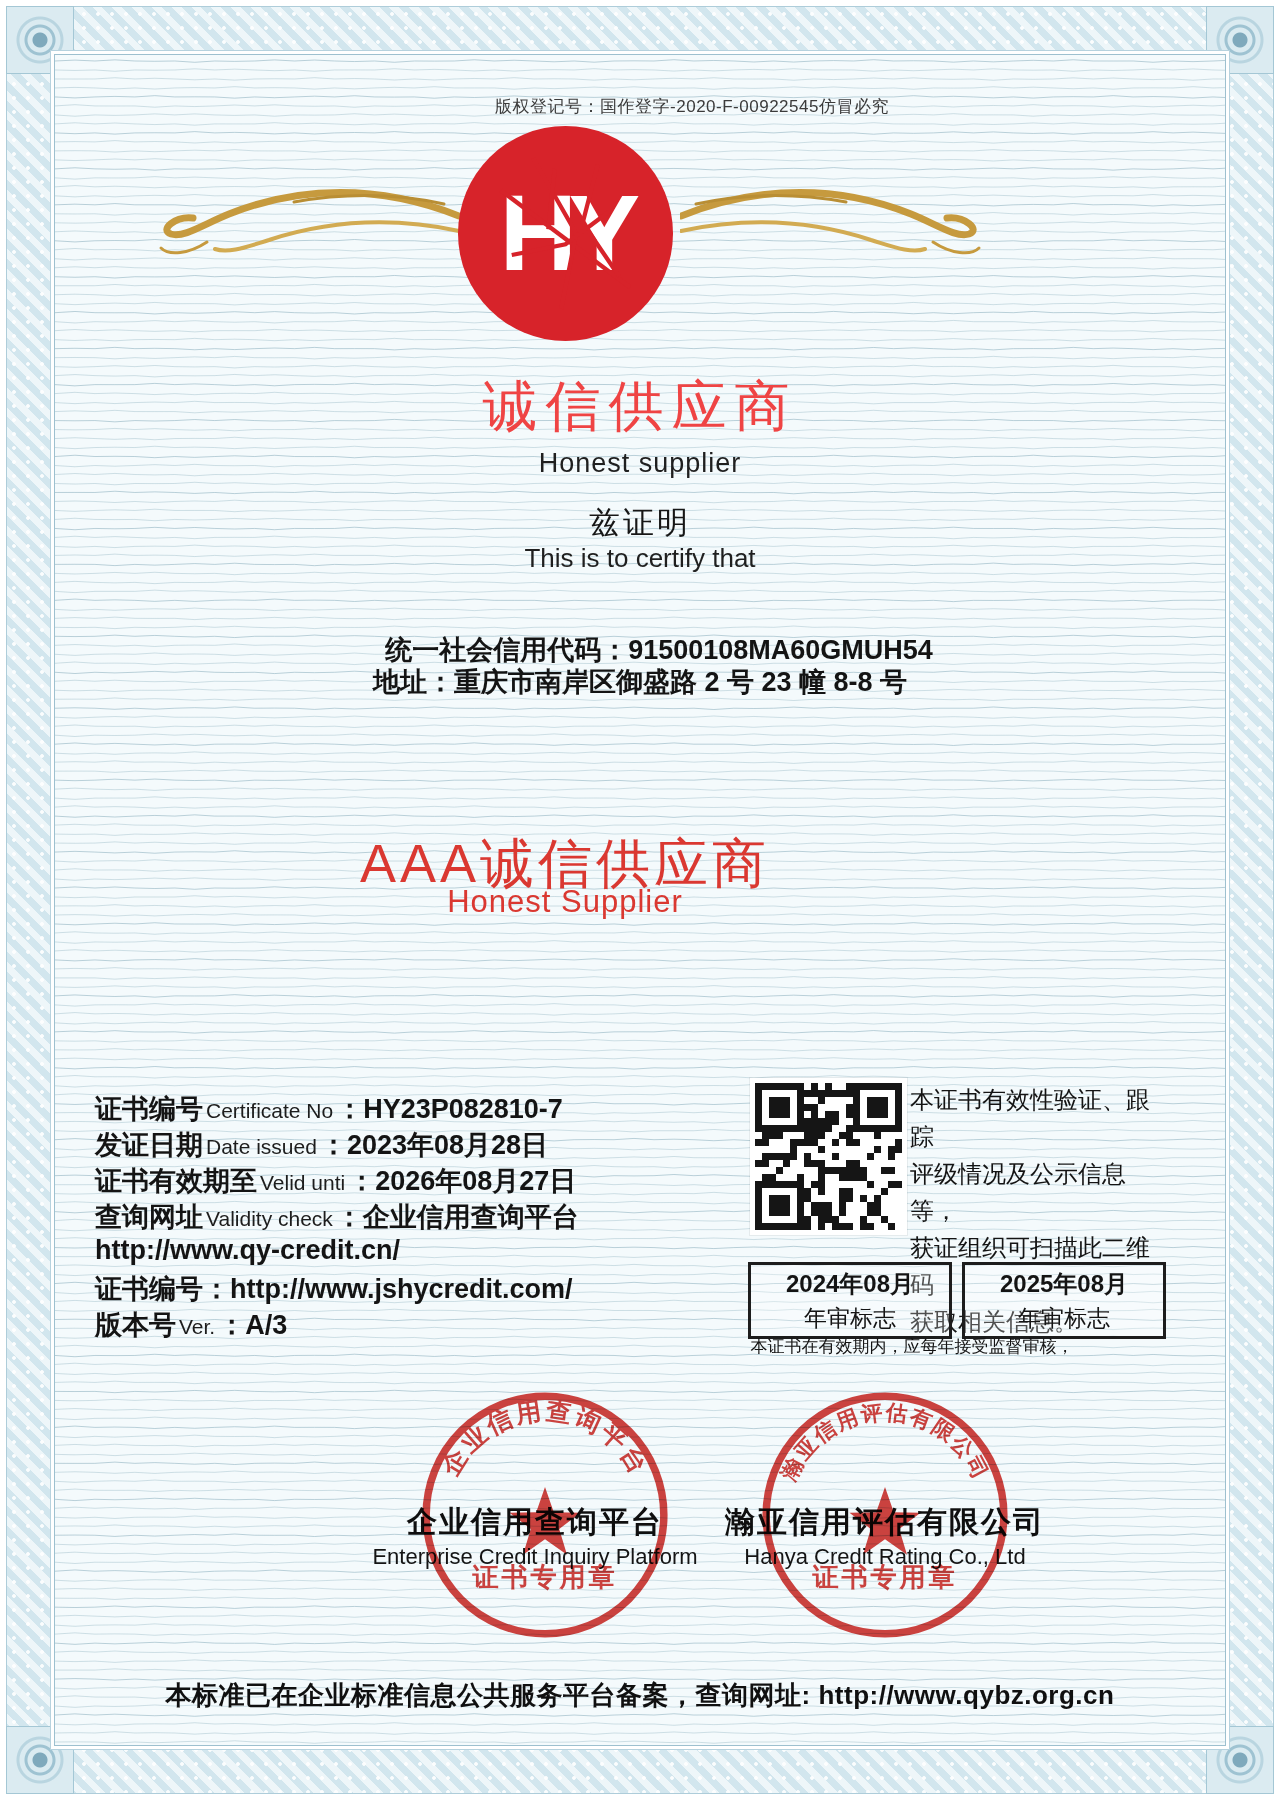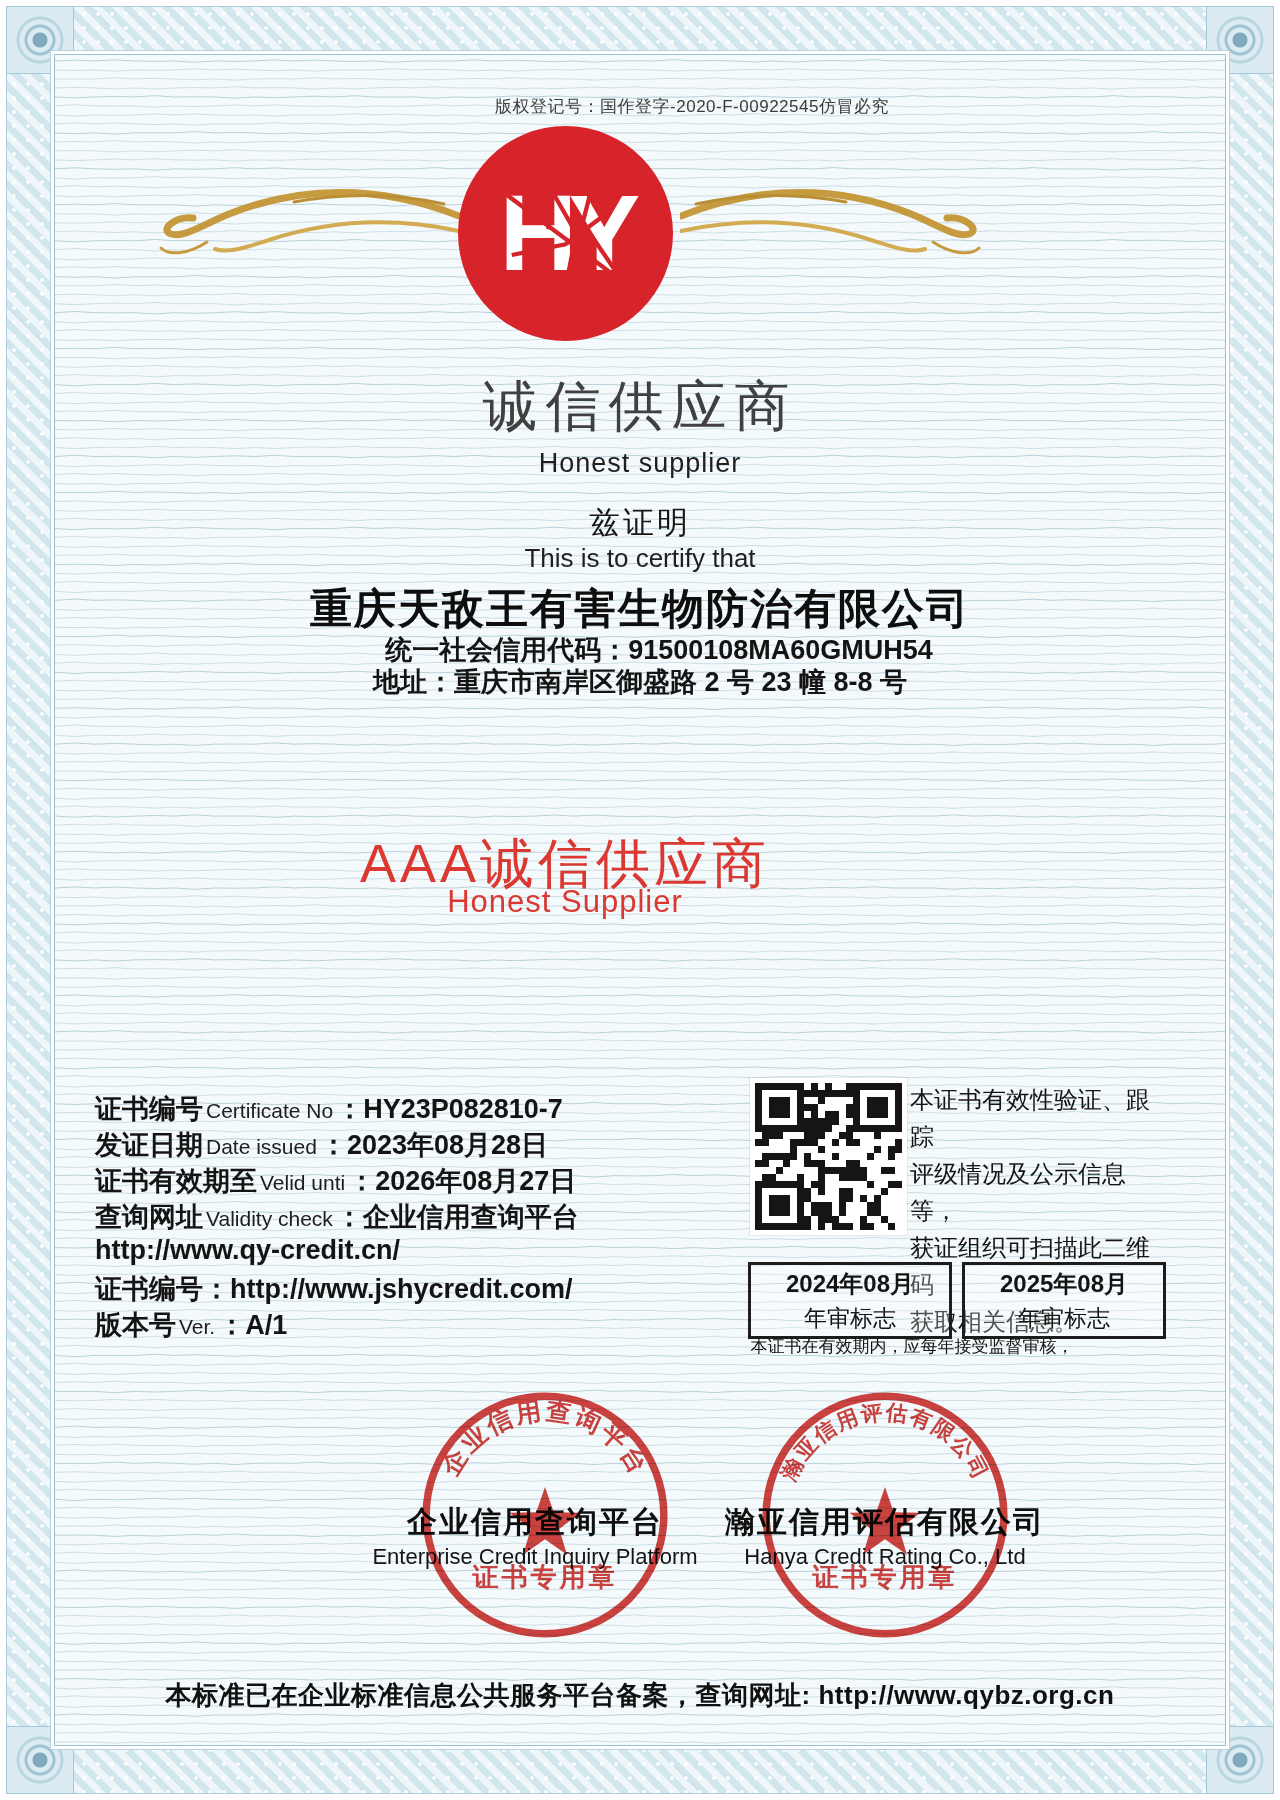--- a/index.html
+++ b/index.html
@@ -31,21 +31,21 @@
   .cx{position:absolute;left:0;width:1280px;text-align:center;}
   .cx2{position:absolute;left:0;width:1130px;text-align:center;}
 
   .copyright{top:95px;font-size:17px;color:#3b3b3b;transform:translateX(52px);letter-spacing:.5px;}
 
   .logo{left:458px;top:126px;width:215px;height:215px;}
   .flourish{top:176px;width:312px;height:100px;}
   .flourish.left{left:148px;}
   .flourish.right{left:680px;transform:scaleX(-1);}
 
-  .title-cn{top:370px;font-size:55px;font-weight:500;letter-spacing:8px;color:#404040;}
+  .title-cn{top:370px;font-size:55px;font-weight:500;letter-spacing:8px;color:#ef4444;}
   .title-en{top:448px;font-size:27px;color:#1f1f1f;letter-spacing:1px;}
   .certify-cn{top:502px;font-size:31px;color:#161616;letter-spacing:3px;}
   .certify-en{top:543px;font-size:26px;color:#1f1f1f;}
   .company{top:581px;font-size:42px;font-weight:700;letter-spacing:2px;color:#0e0e0e;}
   .creditline{top:632px;font-size:27px;font-weight:600;color:#141414;padding-left:19px;}
   .addressline{top:664px;font-size:27px;font-weight:600;color:#141414;}
 
   .award-cn{top:828px;font-size:54px;font-weight:500;letter-spacing:4px;color:#da3831;}
   .award-en{top:884px;font-size:31px;color:#da3831;letter-spacing:1px;}
 
@@ -316,21 +316,20 @@
         <path d="M65 18 L58 45 L75 70"></path>
         <path d="M25 60 L50 55 L70 40"></path>
         <path d="M45 20 L42 48"></path>
       </g>
     </svg>
 
     <div class="cx title-cn">诚信供应商</div>
     <div class="cx title-en">Honest supplier</div>
     <div class="cx certify-cn">兹证明</div>
     <div class="cx certify-en">This is to certify that</div>
-    <div class="cx company">重庆天敌王有害生物防治有限公司</div>
     <div class="cx creditline">统一社会信用代码：91500108MA60GMUH54</div>
     <div class="cx addressline">地址：重庆市南岸区御盛路 2 号 23 幢 8-8 号</div>
 
     <div class="cx2 award-cn">AAA诚信供应商</div>
     <div class="cx2 award-en">Honest Supplier</div>
 
     <div class="abs details">
       <div class="drow">
         <span class="zh">证书编号</span>
         <span class="en">Certificate No</span>
@@ -360,21 +359,21 @@
       </div>
       <div class="drow">
         <span class="zh">证书编号</span>
         <span class="zh">：</span>
         <span class="val">http://www.jshycredit.com/</span>
       </div>
       <div class="drow">
         <span class="zh">版本号</span>
         <span class="en">Ver.</span>
         <span class="zh">：</span>
-        <span class="val">A/1</span>
+        <span class="val">A/3</span>
       </div>
     </div>
 
     <div class="abs qr">
       <div class="qr-g" id="qr-grid">
           <i class="d"></i>
           <i class="d"></i>
           <i class="d"></i>
           <i class="d"></i>
           <i class="d"></i>

